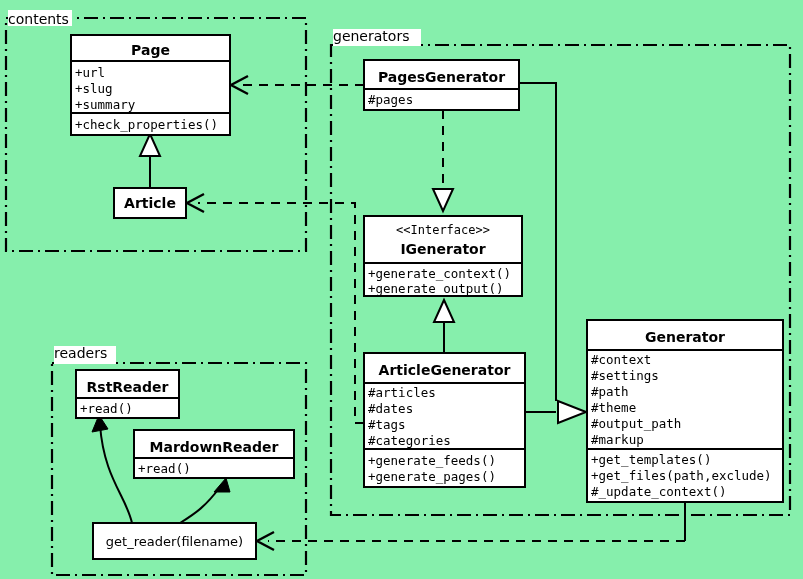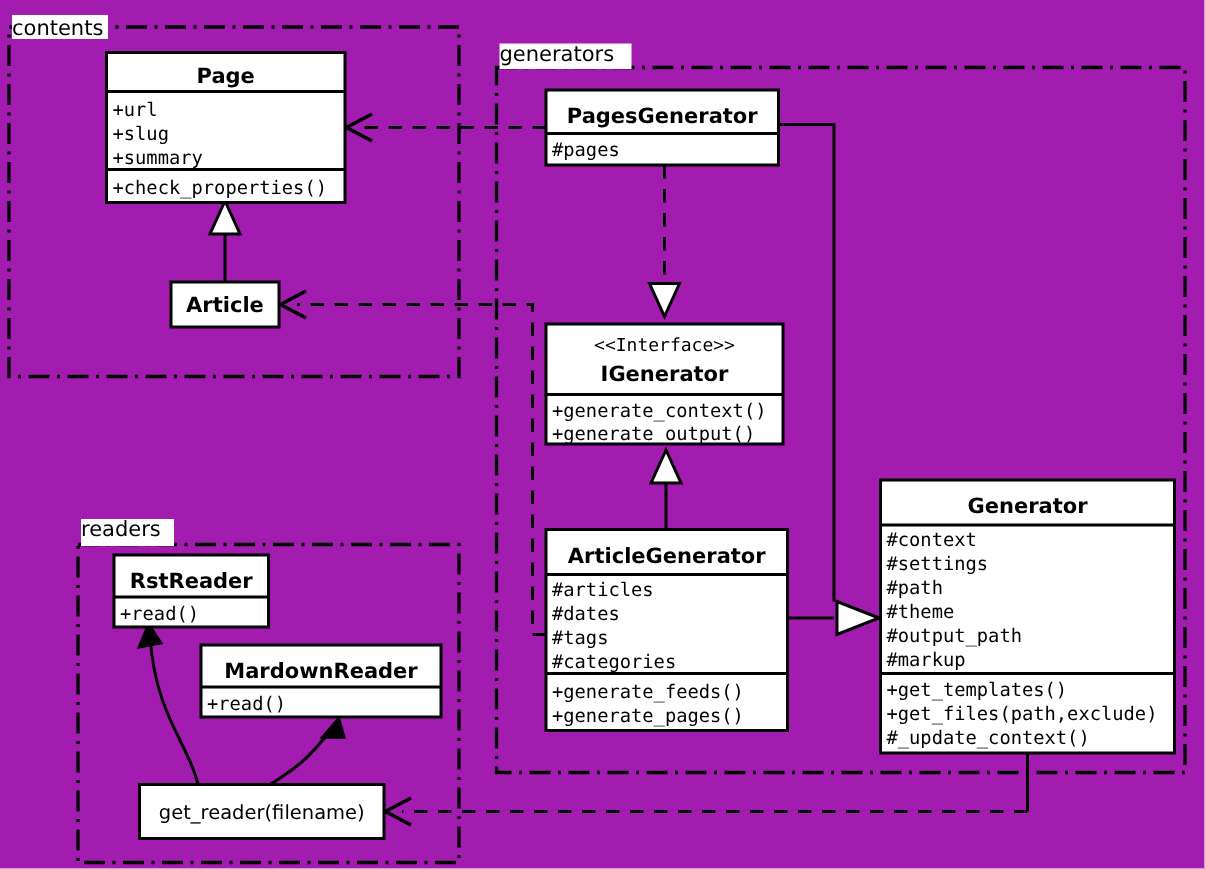--- a/index.html
+++ b/index.html
@@ -4,21 +4,21 @@
 <style>
   html, body {
     margin: 0;
     padding: 0;
     background: #ffffff;
   }
   #canvas {
     position: relative;
     width: 803px;
     height: 579px;
-    background: #a21caf;
+    background: #86efac;
     font-family: "DejaVu Sans", sans-serif;
     overflow: hidden;
   }
   svg { display: block; }
   .pkg-label {
     font-family: "DejaVu Sans", sans-serif;
     font-size: 14px;
     fill: #000000;
   }
   .cls-name {

